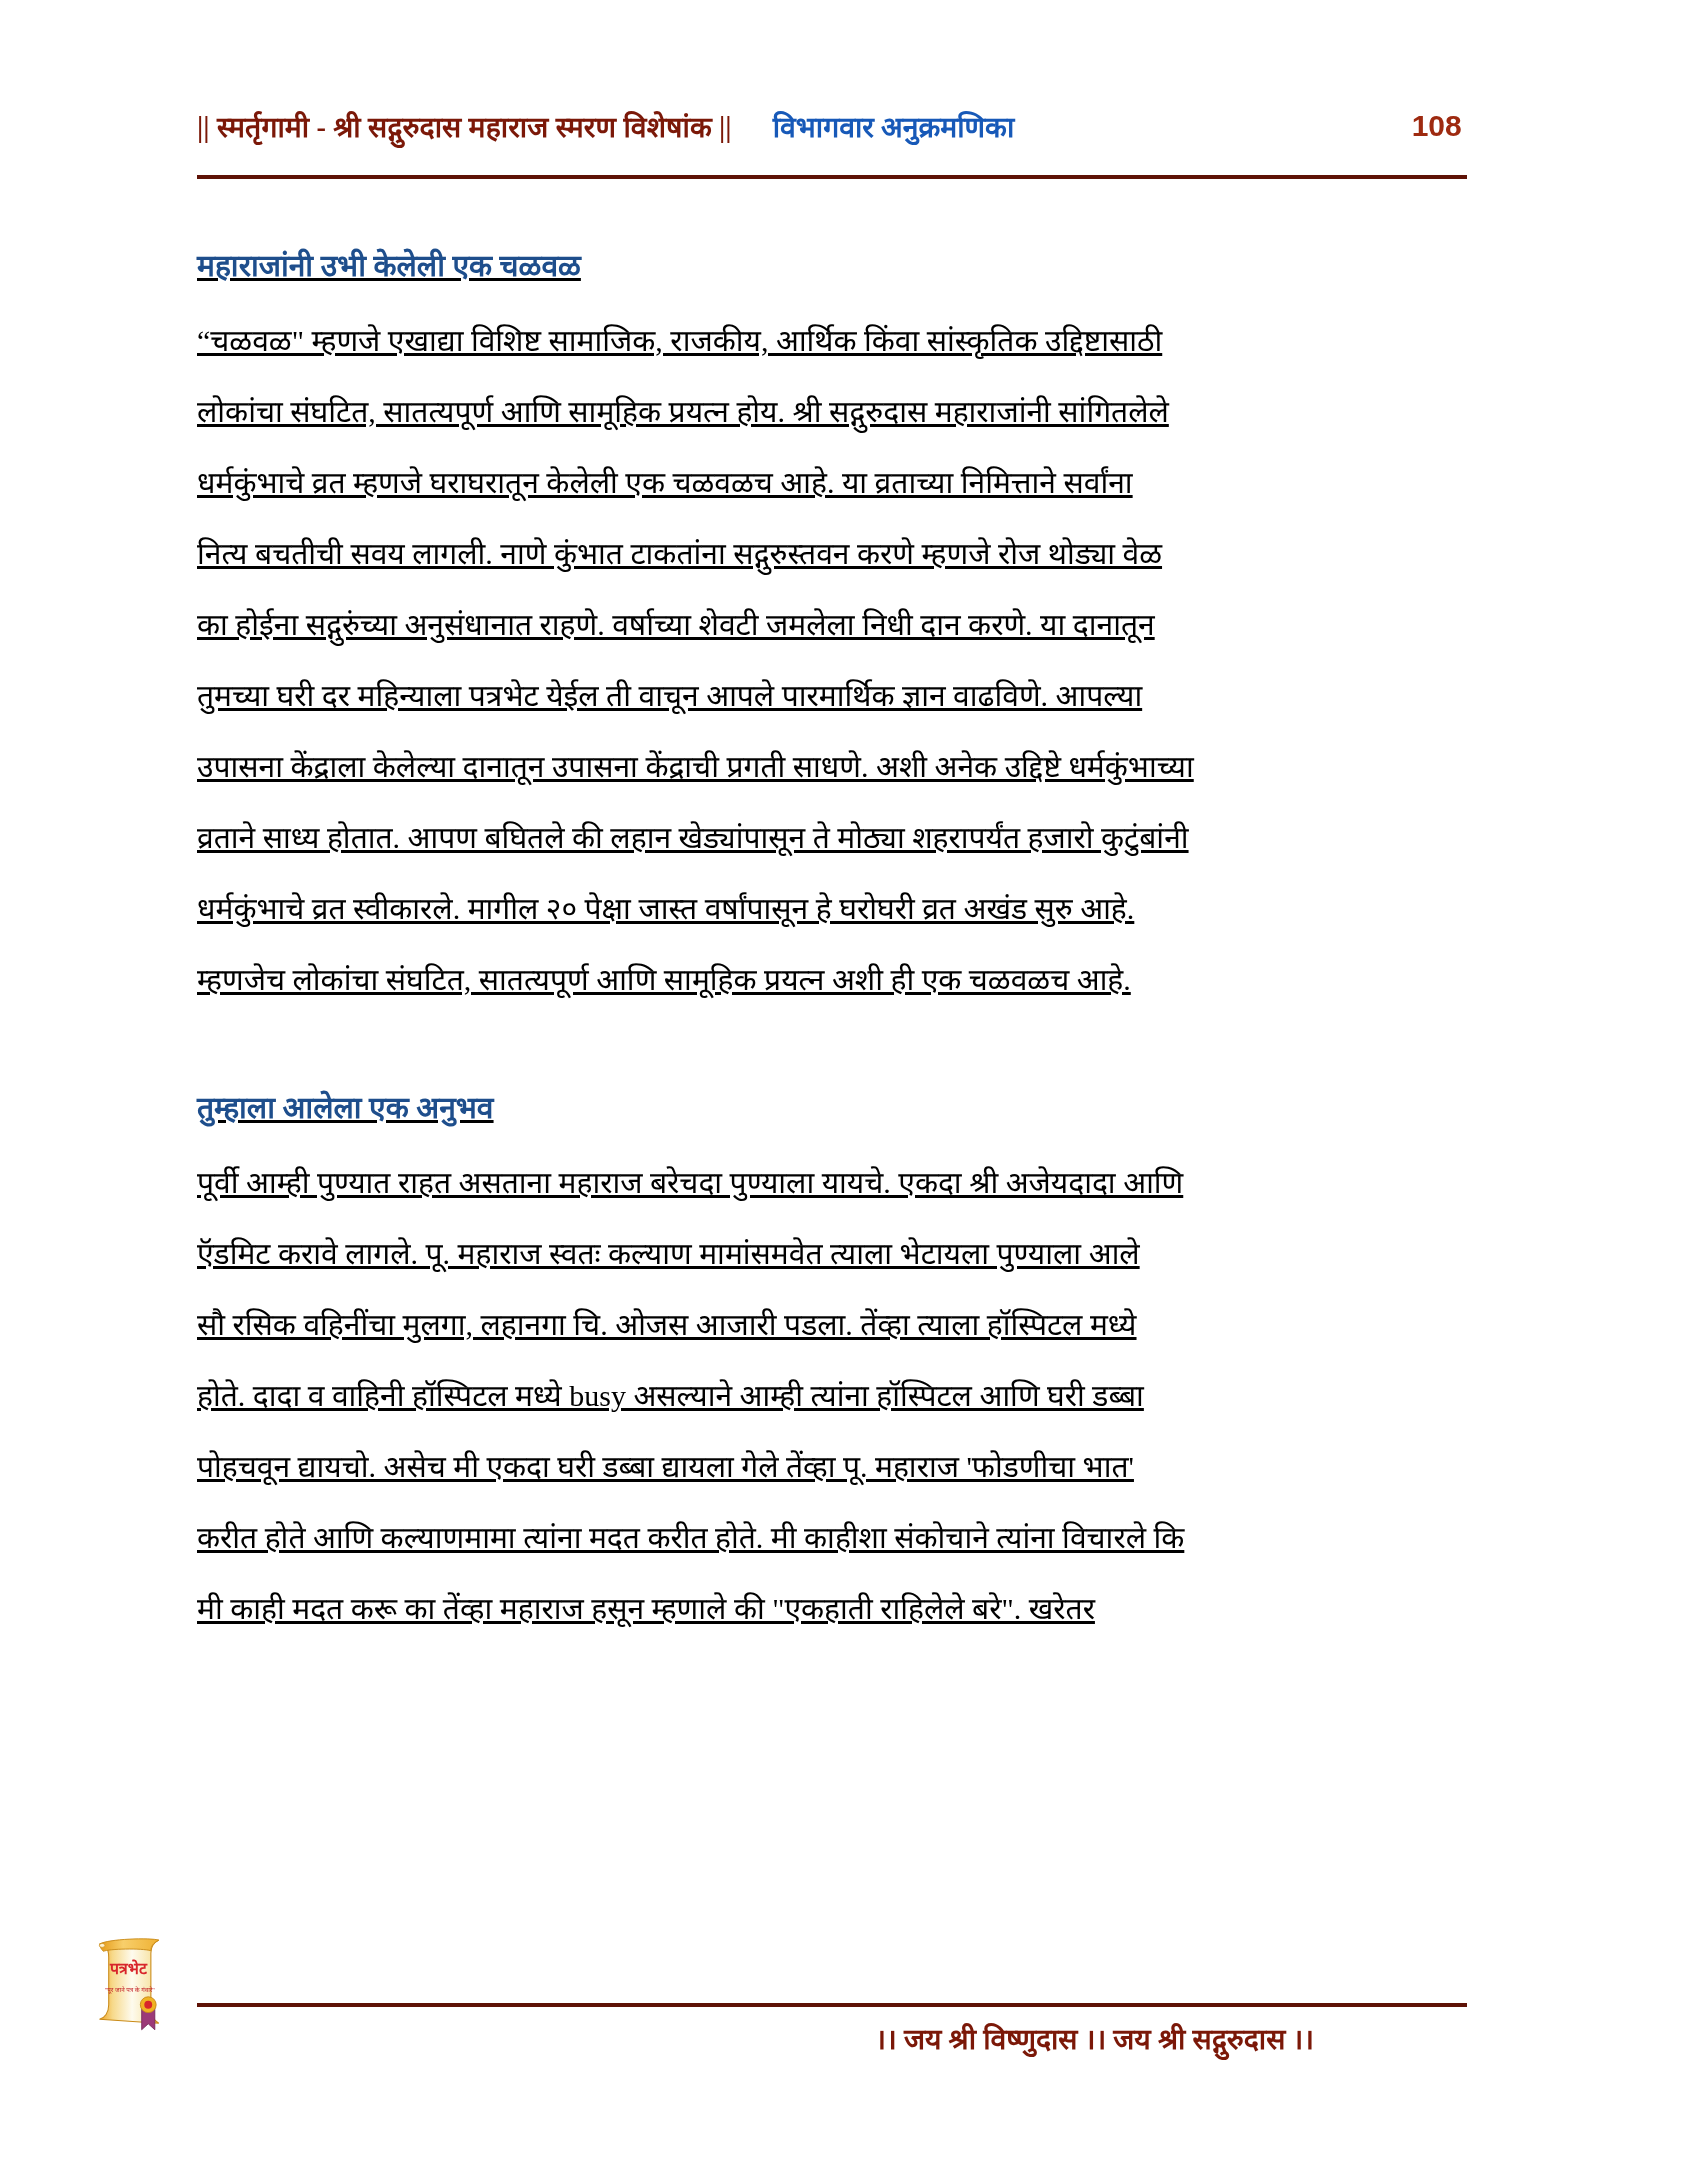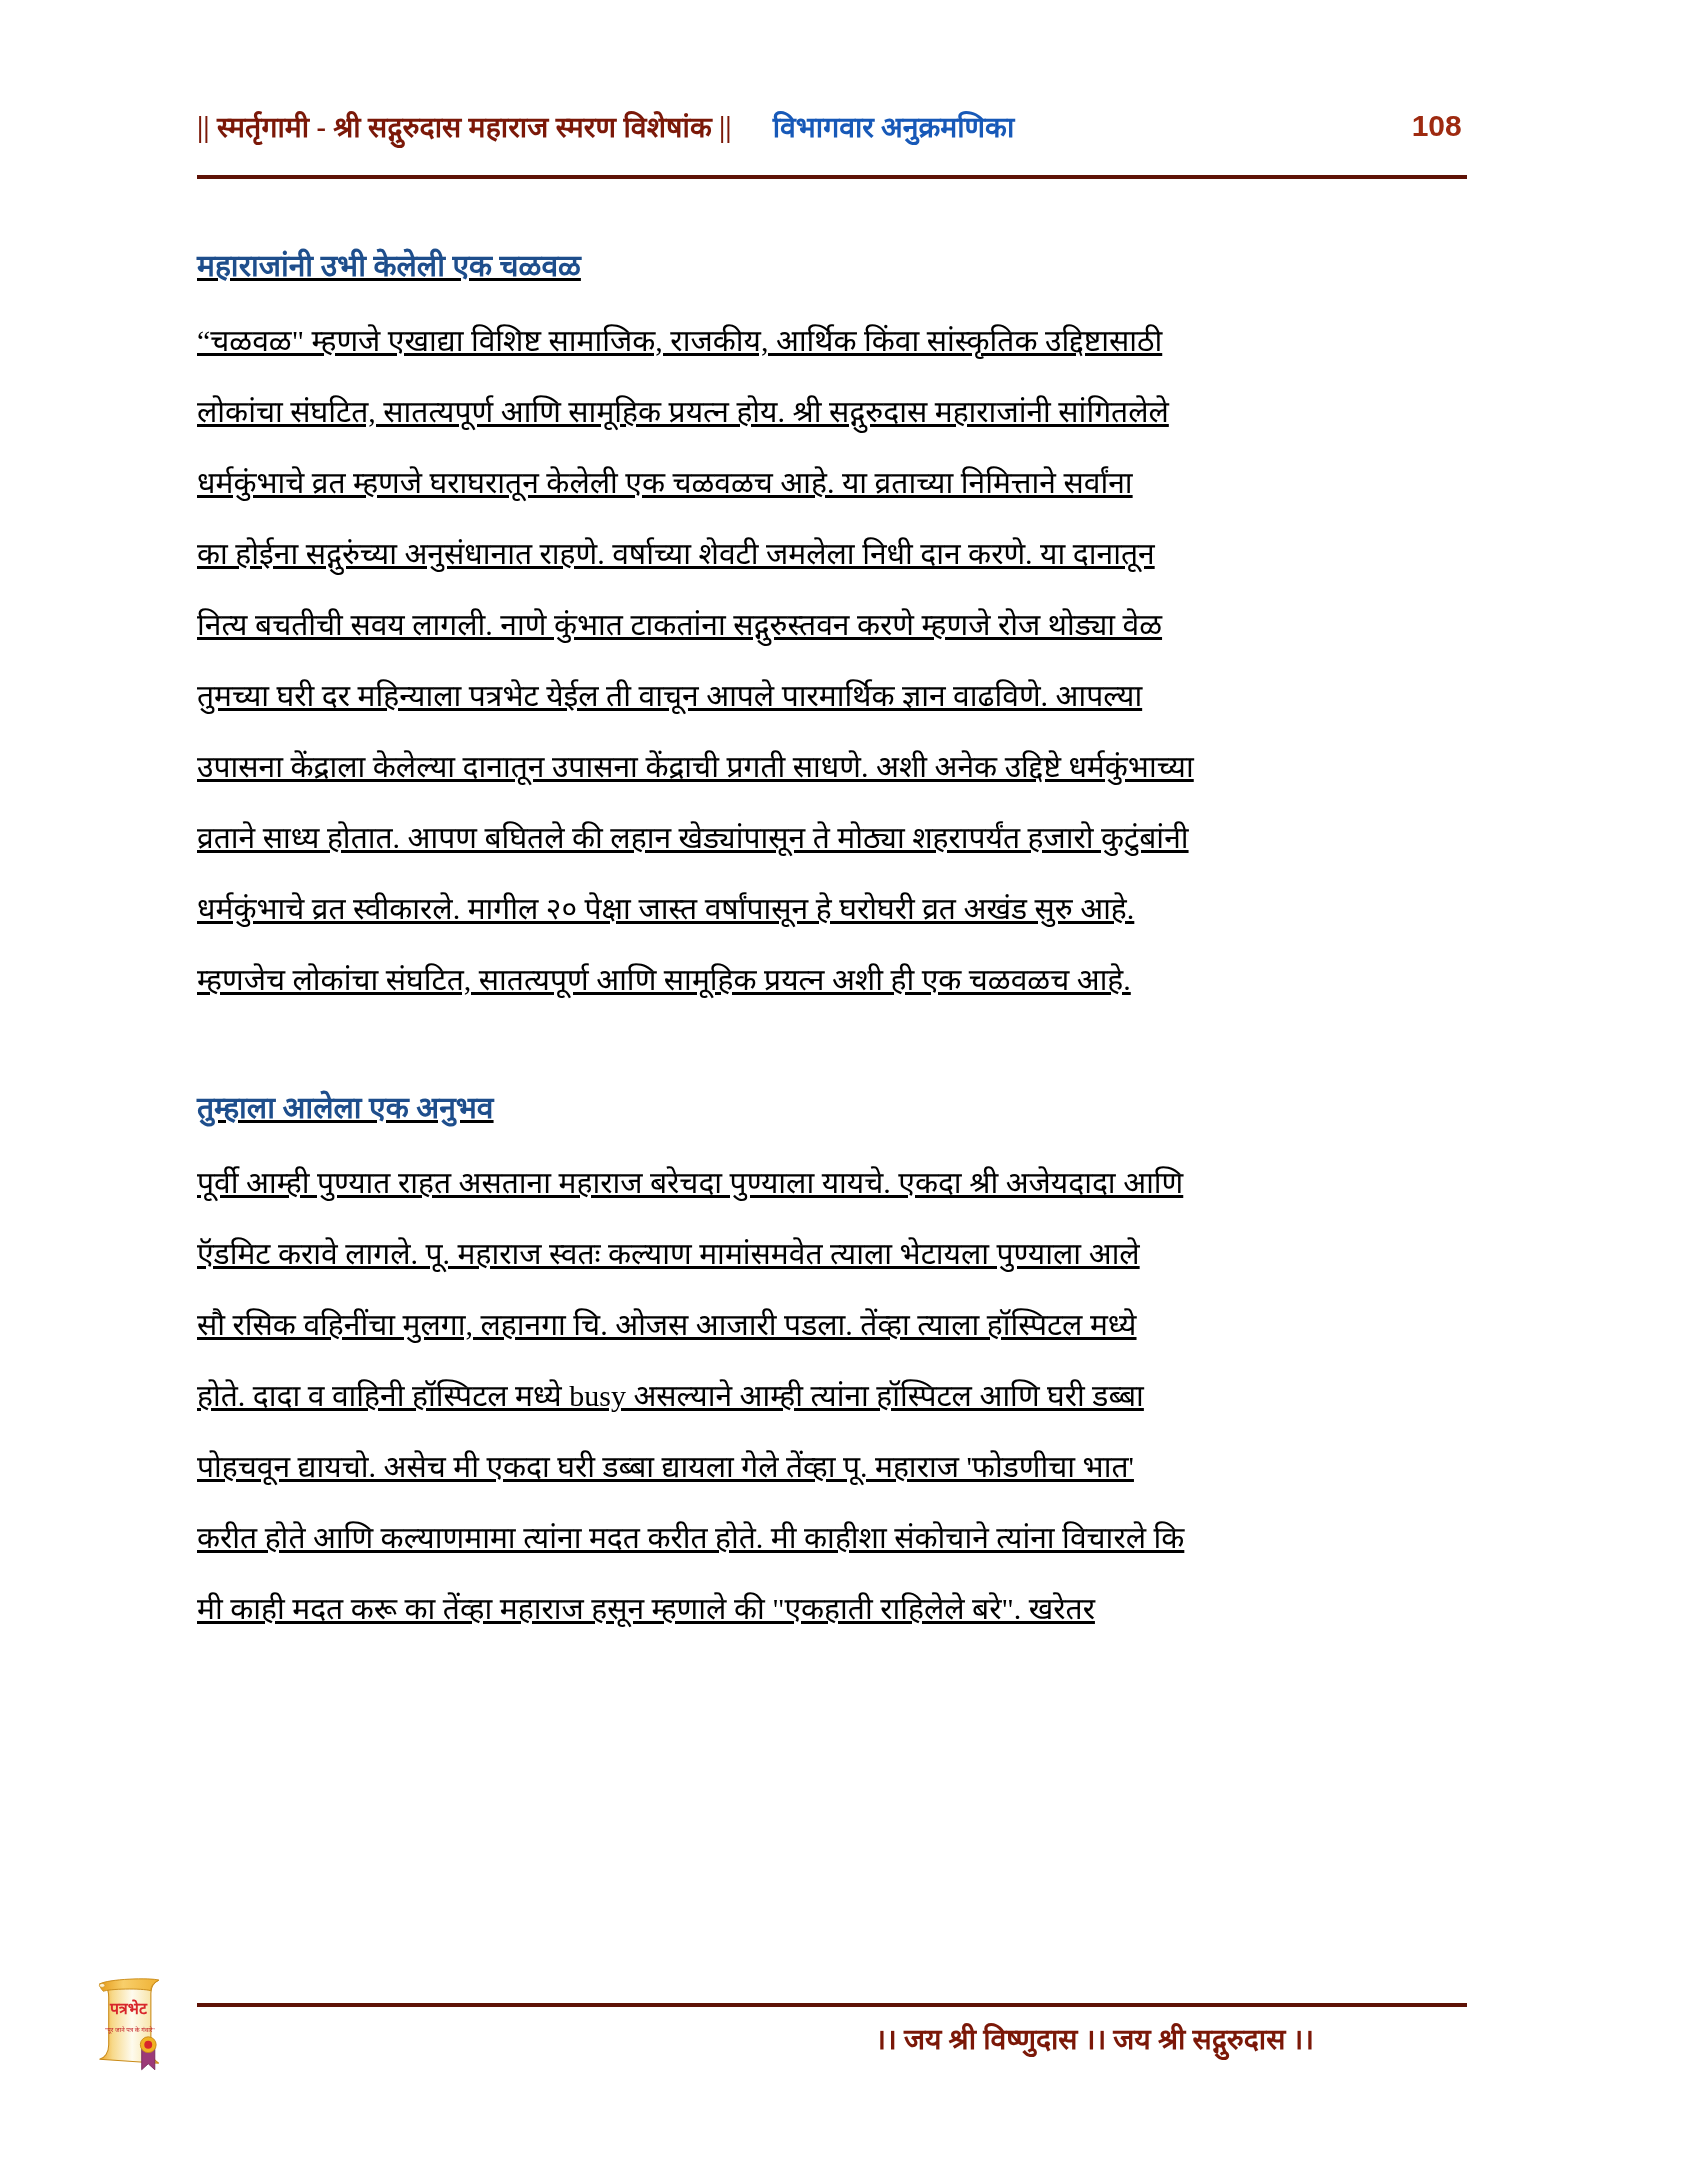--- a/index.html
+++ b/index.html
@@ -113,21 +113,21 @@
     font-family: "Liberation Serif", serif;
     font-weight: bold;
     font-size: 28.4px;
     white-space: nowrap;
   }
 
   
   .logo {
     position: absolute;
     left: 85px;
-    top: 1968px;
+    top: 1928px;
     width: 112px;
     height: 106px;
   }
   .logo svg { display:block; width:112px; height:106px; }
 </style>
 </head>
 <body>
 
 <div class="page">
 
@@ -139,22 +139,22 @@
   <div class="header-rule"></div>
 
   <div class="content">
 
     <h2 class="section-heading">महाराजांनी उभी केलेली एक चळवळ</h2>
 
     <p class="para">
       <span class="line">“चळवळ" म्हणजे एखाद्या विशिष्ट सामाजिक, राजकीय, आर्थिक किंवा सांस्कृतिक उद्दिष्टासाठी</span>
       <span class="line">लोकांचा संघटित, सातत्यपूर्ण आणि सामूहिक प्रयत्न होय. श्री सद्गुरुदास महाराजांनी सांगितलेले</span>
       <span class="line">धर्मकुंभाचे व्रत म्हणजे घराघरातून केलेली एक चळवळच आहे. या व्रताच्या निमित्ताने सर्वांना</span>
+      <span class="line">नित्य बचतीची सवय लागली. नाणे कुंभात टाकतांना सद्गुरुस्तवन करणे म्हणजे रोज थोड्या वेळ</span>
       <span class="line">का होईना सद्गुरुंच्या अनुसंधानात राहणे. वर्षाच्या शेवटी जमलेला निधी दान करणे. या दानातून</span>
-      <span class="line">नित्य बचतीची सवय लागली. नाणे कुंभात टाकतांना सद्गुरुस्तवन करणे म्हणजे रोज थोड्या वेळ</span>
       <span class="line">तुमच्या घरी दर महिन्याला पत्रभेट येईल ती वाचून आपले पारमार्थिक ज्ञान वाढविणे. आपल्या</span>
       <span class="line">उपासना केंद्राला केलेल्या दानातून उपासना केंद्राची प्रगती साधणे. अशी अनेक उद्दिष्टे धर्मकुंभाच्या</span>
       <span class="line">व्रताने साध्य होतात. आपण बघितले की लहान खेड्यांपासून ते मोठ्या शहरापर्यंत हजारो कुटुंबांनी</span>
       <span class="line">धर्मकुंभाचे व्रत स्वीकारले. मागील २० पेक्षा जास्त वर्षांपासून हे घरोघरी व्रत अखंड सुरु आहे.</span>
       <span class="line">म्हणजेच लोकांचा संघटित, सातत्यपूर्ण आणि सामूहिक प्रयत्न अशी ही एक चळवळच आहे.</span>
     </p>
 
     <div class="gap-block"></div>
 
     <h2 class="section-heading">तुम्हाला आलेला एक अनुभव</h2>

